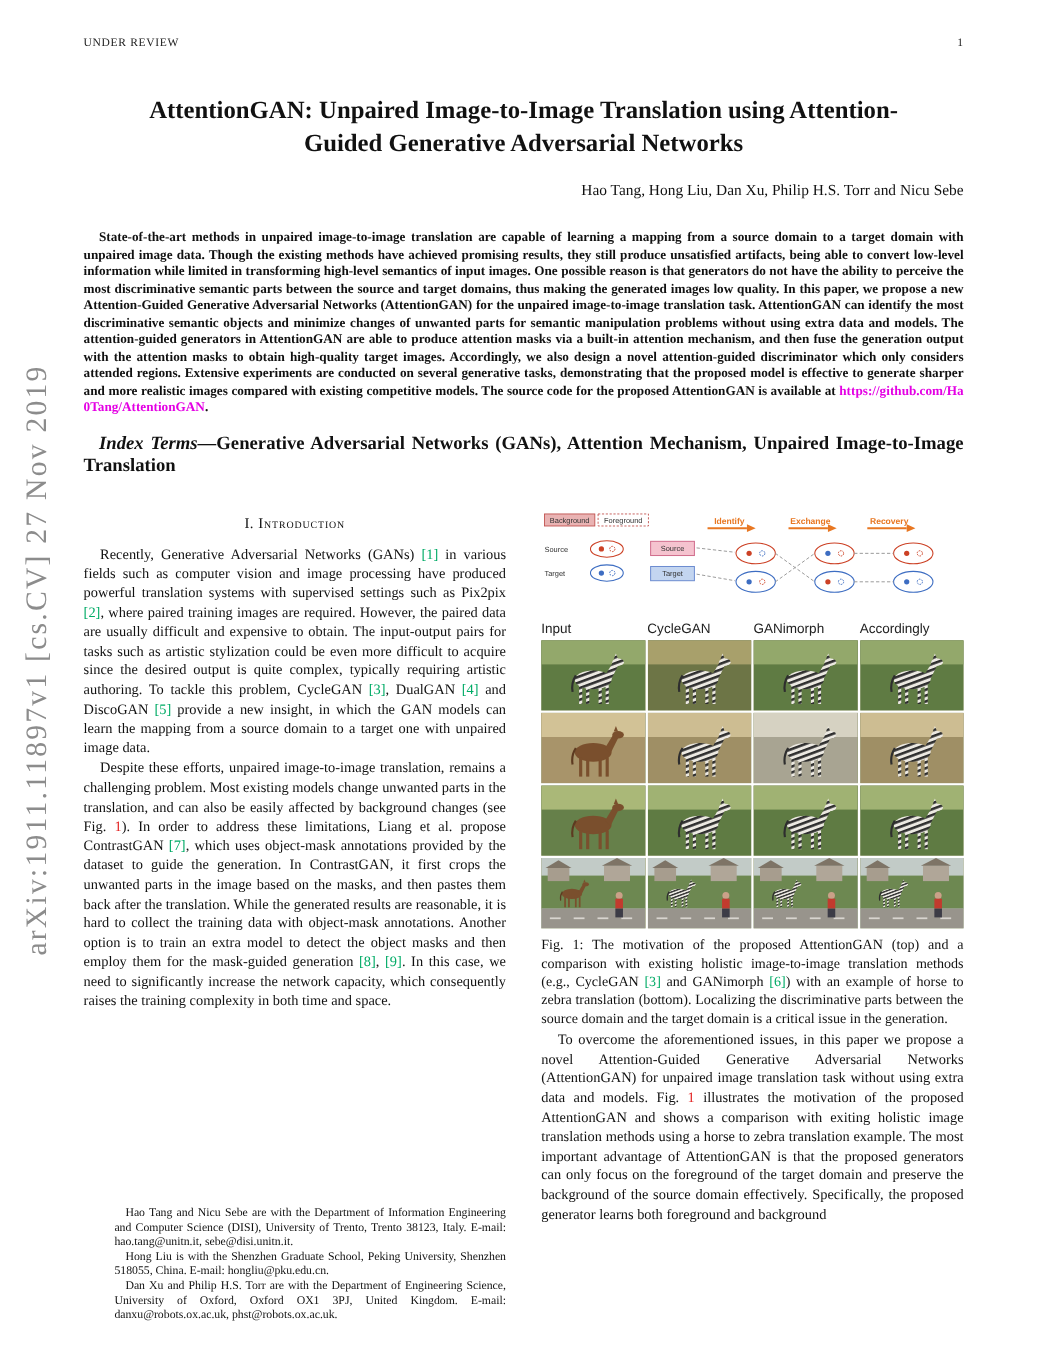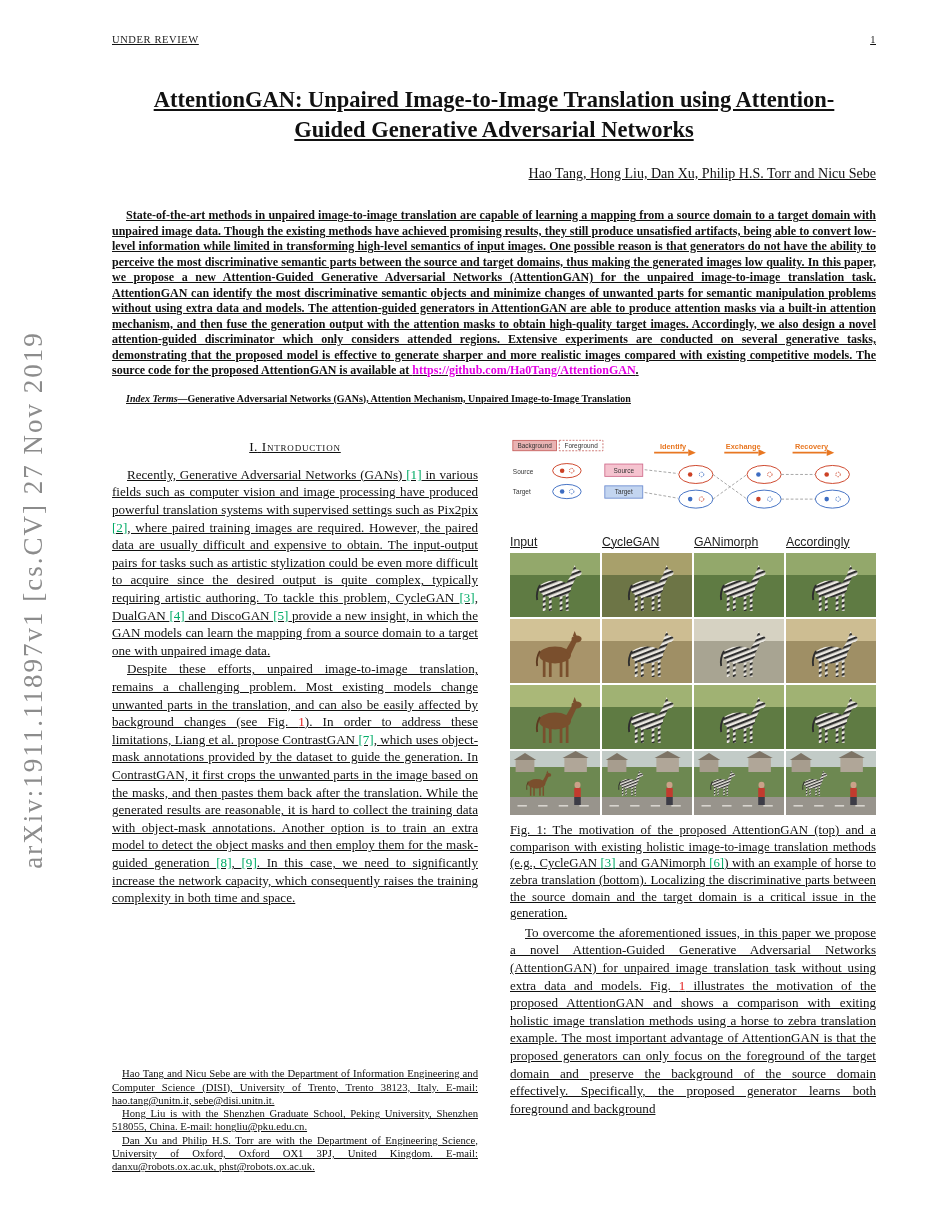--- a/index.html
+++ b/index.html
@@ -1,47 +1,47 @@
 <!DOCTYPE html>
 <html><head>
 <meta charset="utf-8">
 <style>
   html,body{margin:0;padding:0;background:#e8e8e8;}
   .page{position:relative;width:952px;height:1232px;background:#ffffff;overflow:hidden;
         font-family:"Liberation Serif","DejaVu Serif",serif;color:#111;}
-  .content{padding:34px 76px 0 112px;text-decoration:underline;}
+  .content{padding:34px 76px 0 76px;}
 
   
   .run-head{display:flex;justify-content:space-between;font-size:10.5px;letter-spacing:0.6px;color:#222;}
 
   
   .arxiv{position:absolute;left:-287px;top:585px;width:640px;height:30px;text-align:center;
          transform:rotate(-90deg);color:#8c8c8c;font-size:27px;letter-spacing:2px;white-space:nowrap;}
 
   h1.title{font-size:22.5px;line-height:1.32;font-weight:bold;text-align:center;
            margin:40px auto 8px auto;max-width:720px;}
   .authors{text-align:right;font-size:14px;margin-top:22px;}
 
   .abstract{margin-top:26px;font-weight:bold;font-size:12px;line-height:1.29;
             text-align:justify;text-indent:14px;}
-  .index-terms{margin-top:14px;font-weight:bold;font-size:10px;text-indent:14px;text-align:justify;}
+  .index-terms{margin-top:14px;font-weight:bold;font-size:17px;text-indent:14px;text-align:justify;}
   .seg-bi{font-style:italic;}
   .seg-cite{color:#00ab66;}
   .seg-figref{color:#e32222;}
   .seg-url{color:#e400e4;word-break:break-all;}
 
   .columns{display:flex;gap:32px;margin-top:32px;height:742px;}
   .col{width:384px;font-size:13.1px;line-height:1.345;text-align:justify;}
   .col-left{display:flex;flex-direction:column;}
   .sec-head{font-size:13.5px;font-weight:normal;text-align:center;margin:2px 0 10px 0;letter-spacing:0.4px;}
   .sc{font-variant:small-caps;letter-spacing:0.8px;}
   p.para{margin:0;text-indent:15px;}
   p.para + p.para{margin-top:1px;}
 
-  .footnotes{margin-top:auto;font-size:10.7px;line-height:1.24;padding-bottom:4px;}
+  .footnotes{margin-top:auto;font-size:10.7px;line-height:1.24;padding-bottom:4px;margin-left:28px;}
   .footnotes p{margin:0;text-indent:10px;text-align:justify;}
 
   
   figure{margin:0;}
   .fig-diagram{display:block;width:100%;height:94px;background:#fff;}
   .dt{font-family:"Liberation Sans",sans-serif;font-size:6.8px;fill:#333;}
   .dtc{text-anchor:middle;}
   .step{font-family:"Liberation Sans",sans-serif;font-size:7.8px;font-weight:bold;fill:#e87722;text-anchor:middle;}
   .grid-heads{display:grid;grid-template-columns:repeat(4,1fr);gap:2px;margin-top:2px;
               font-family:"Liberation Sans",sans-serif;font-size:12.3px;color:#222;text-align:left;padding:2px 0 3px 0;}

